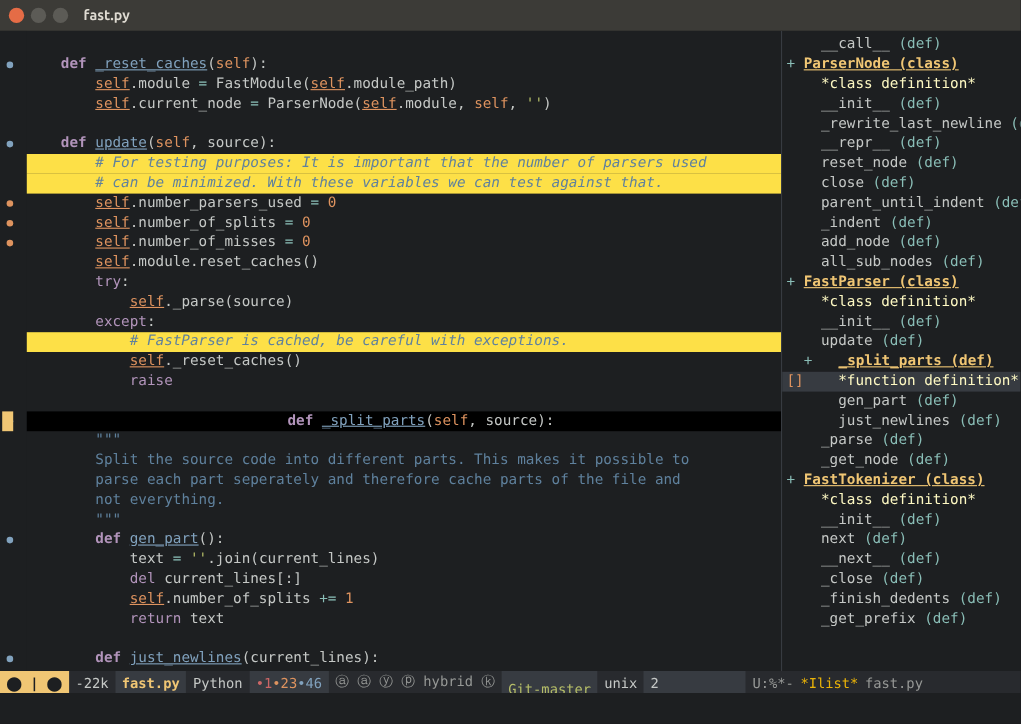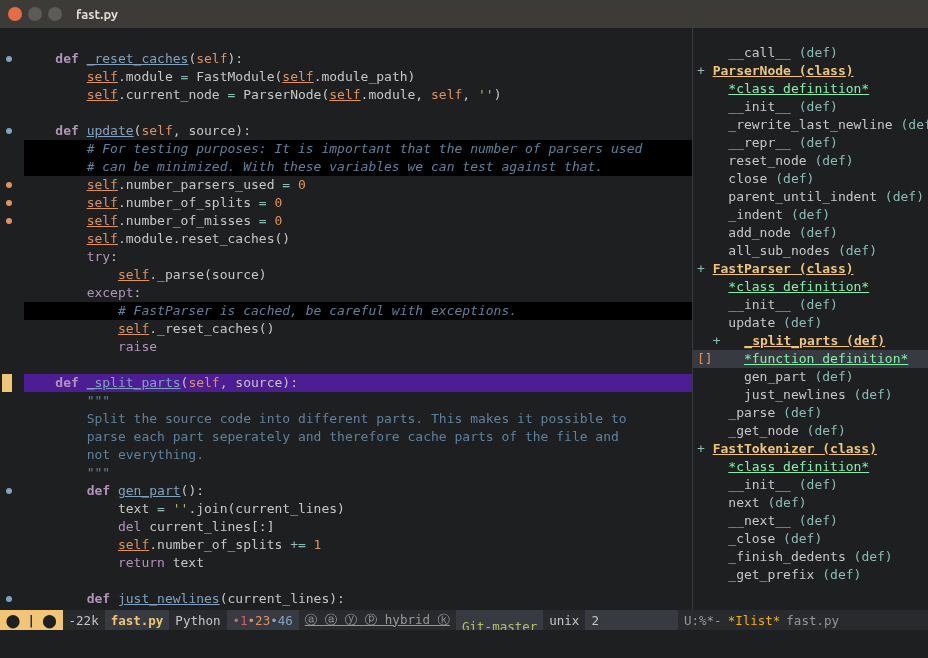--- a/index.html
+++ b/index.html
@@ -57,50 +57,50 @@
 .dot-blue { background: #81a2be; }
 
 .code {
   flex: 1;
   padding-top: 4px;
   white-space: pre;
   line-height: 18px;
   overflow: hidden;
 }
 .line { height: 18px; }
-.line.hl { background: #000000; }
-.cursor-hl { background: #4c1d95; }
+.line.hl { background: #fde047; }
+.cursor-hl { background: #000000; text-align: center; }
 .kw { color: #b294bb; }
 .def-kw { color: #b294bb; font-weight: bold; }
 .fn-u { color: #81a2be; text-decoration: underline; }
 .self { color: #de935f; text-decoration: underline; }
 .self-nu { color: #de935f; }
 .str { color: #b5bd68; }
 .num { color: #de935f; }
 .cmt { color: #5f819d; font-style: italic; }
 .doc { color: #5f819d; }
 .op { color: #8abeb7; }
 .paren { color: #c5c8c6; }
 
 .outline-pane {
-  width: 236px;
+  width: 218px;
   background: #1d1f21;
   border-left: 1px solid #373b41;
   overflow: hidden;
   line-height: 18px;
-  padding-top: 16px;
+  padding-top: 4px;
 }
 .outline-line { white-space: pre; height: 18px; padding-left: 4px; }
 .outline-line.selected { background: #373b41; }
 .ol-plus { color: #8abeb7; }
 .ol-class { color: #f0c674; text-decoration: underline; font-weight: bold; margin-top: 24px; }
 .ol-def { color: #8abeb7; }
 .ol-name { color: #c5c8c6; }
 .ol-paren { color: #8abeb7; }
-.ol-meta { color: #86efac; text-decoration: underline; }
+.ol-meta { color: #fef9c3; }
 .ol-sel-name { color: #f0c674; text-decoration: underline; font-weight: bold; margin-left: 16px; }
 .ol-cursor { color: #de935f; }
 
 .modeline-row {
   display: flex;
   height: 20px;
 }
 .modeline {
   background: #373b41;
   color: #c5c8c6;
@@ -113,21 +113,21 @@
 }
 .modeline.left { flex: 1; }
 .modeline.right { width: 250px; background: #282a2e; color: #969896; }
 .ml-seg { padding: 0 6px; height: 100%; display: flex; align-items: center; }
 .ml-yellow-bg { background: #f0c674; color: #1d1f21; font-weight: bold; }
 .ml-dark { background: #282a2e; }
 .ml-file { color: #f0c674; font-weight: bold; }
 .ml-red { color: #cc6666; }
 .ml-orange { color: #de935f; }
 .ml-blue { color: #81a2be; }
-.ml-dim { color: #969896; text-decoration: underline; }
+.ml-dim { color: #969896; }
 .ml-green { color: #b5bd68; margin-top: 12px; }
 .ml-purple { color: #eab308; }
 
 .minibuffer {
   height: 28px;
   background: #1d1f21;
 }
 </style>
 </head>
 <body>

